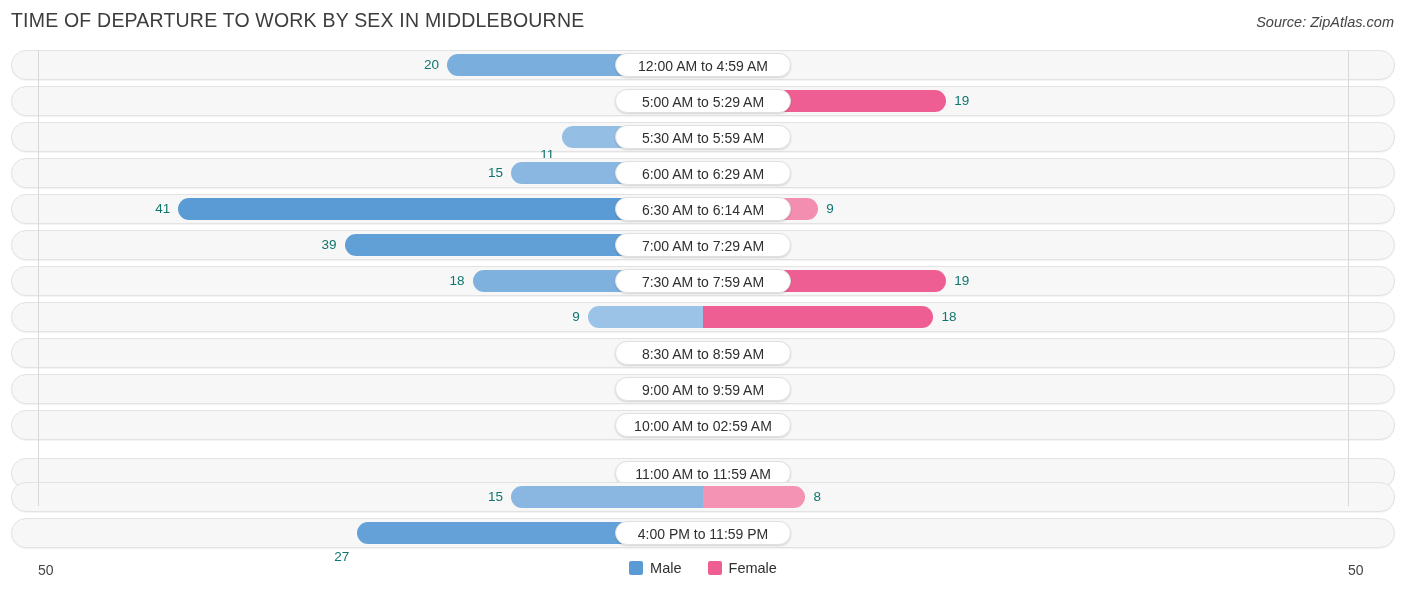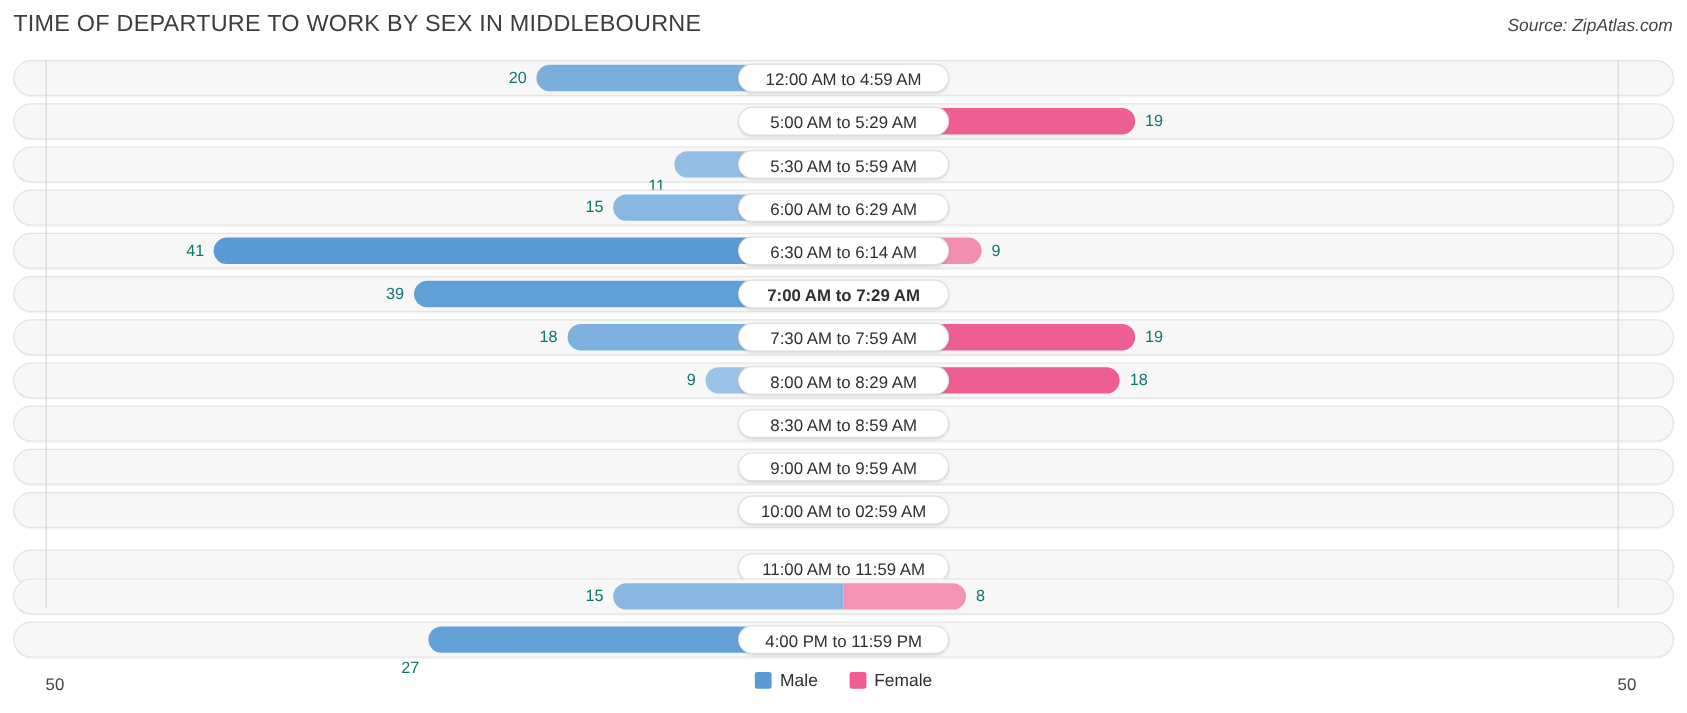--- a/index.html
+++ b/index.html
@@ -85,21 +85,21 @@
     font-size:14px;color:#444;
   }
   #axis-left{left:38px;}
   #axis-right{left:1348px;}
 
   #legend{
     position:absolute;top:560px;left:0;width:1406px;
     display:flex;justify-content:center;align-items:center;gap:26px;
     font-size:14.5px;color:#2f2f2f;
   }
-  .leg{display:flex;gap:7px;}
+  .leg{display:flex;align-items:center;gap:7px;}
   .swatch{width:14px;height:14px;border-radius:2px;display:inline-block;}
 </style>
 </head>
 <body>
 
 <div id="wrap">
 
   <div id="title">TIME OF DEPARTURE TO WORK BY SEX IN MIDDLEBOURNE</div>
   <div id="source">Source: ZipAtlas.com</div>
 
@@ -143,37 +143,36 @@
         <div class="val left" style="left: 95.2px; width: 64px;">41</div>
         <div class="val right" style="left: 815.2px; width: 64px;">9</div>
         <div class="catpill" style="left: 604px; width: 176px;">6:30 AM to 6:14 AM</div>
       </div>
       <div class="row" style="top: 180px;">
         <div class="track"></div>
         <div class="bar male" style="left: 333.6px; width: 358.4px; background: rgb(97, 159, 215);"></div>
         <div class="bar female" style="left: 692px; width: 60px; background: rgb(247, 173, 198);"></div>
         <div class="val left" style="left: 261.6px; width: 64px;">39</div>
         <div class="val right" style="left: 760px; width: 64px;">3</div>
-        <div class="catpill" style="left: 604px; width: 176px; font-weight: bold;">7:00 AM to 7:29 AM</div>
+        <div class="catpill" style="left: 604px; width: 176px;">7:00 AM to 7:29 AM</div>
       </div>
       <div class="row" style="top: 216px;">
         <div class="track"></div>
         <div class="bar male" style="left: 461.6px; width: 230.4px; background: rgb(127, 177, 223);"></div>
         <div class="bar female" style="left: 692px; width: 243.2px; background: rgb(239, 94, 146);"></div>
         <div class="val left" style="left: 389.6px; width: 64px;">18</div>
         <div class="val right" style="left: 943.2px; width: 64px;">19</div>
         <div class="catpill" style="left: 604px; width: 176px;">7:30 AM to 7:59 AM</div>
       </div>
       <div class="row" style="top: 252px;">
         <div class="track"></div>
         <div class="bar male" style="left: 576.8px; width: 115.2px; background: rgb(155, 194, 231);"></div>
         <div class="bar female" style="left: 692px; width: 230.4px; background: rgb(239, 94, 146);"></div>
         <div class="val left" style="left: 504.8px; width: 64px;">9</div>
         <div class="val right" style="left: 930.4px; width: 64px;">18</div>
-        <div class="catpill" style="left: 604px; width: 176px;">8:00 AM to 8:29 AM</div>
       </div>
       <div class="row" style="top: 288px;">
         <div class="track"></div>
         <div class="bar male" style="left: 632px; width: 60px; background: rgb(182, 211, 238);"></div>
         <div class="bar female" style="left: 692px; width: 60px; background: rgb(249, 189, 208);"></div>
         <div class="val left" style="left: 560px; width: 64px;">0</div>
         <div class="val right" style="left: 760px; width: 64px;">0</div>
         <div class="catpill" style="left: 604px; width: 176px;">8:30 AM to 8:59 AM</div>
       </div>
       <div class="row" style="top: 324px;">

